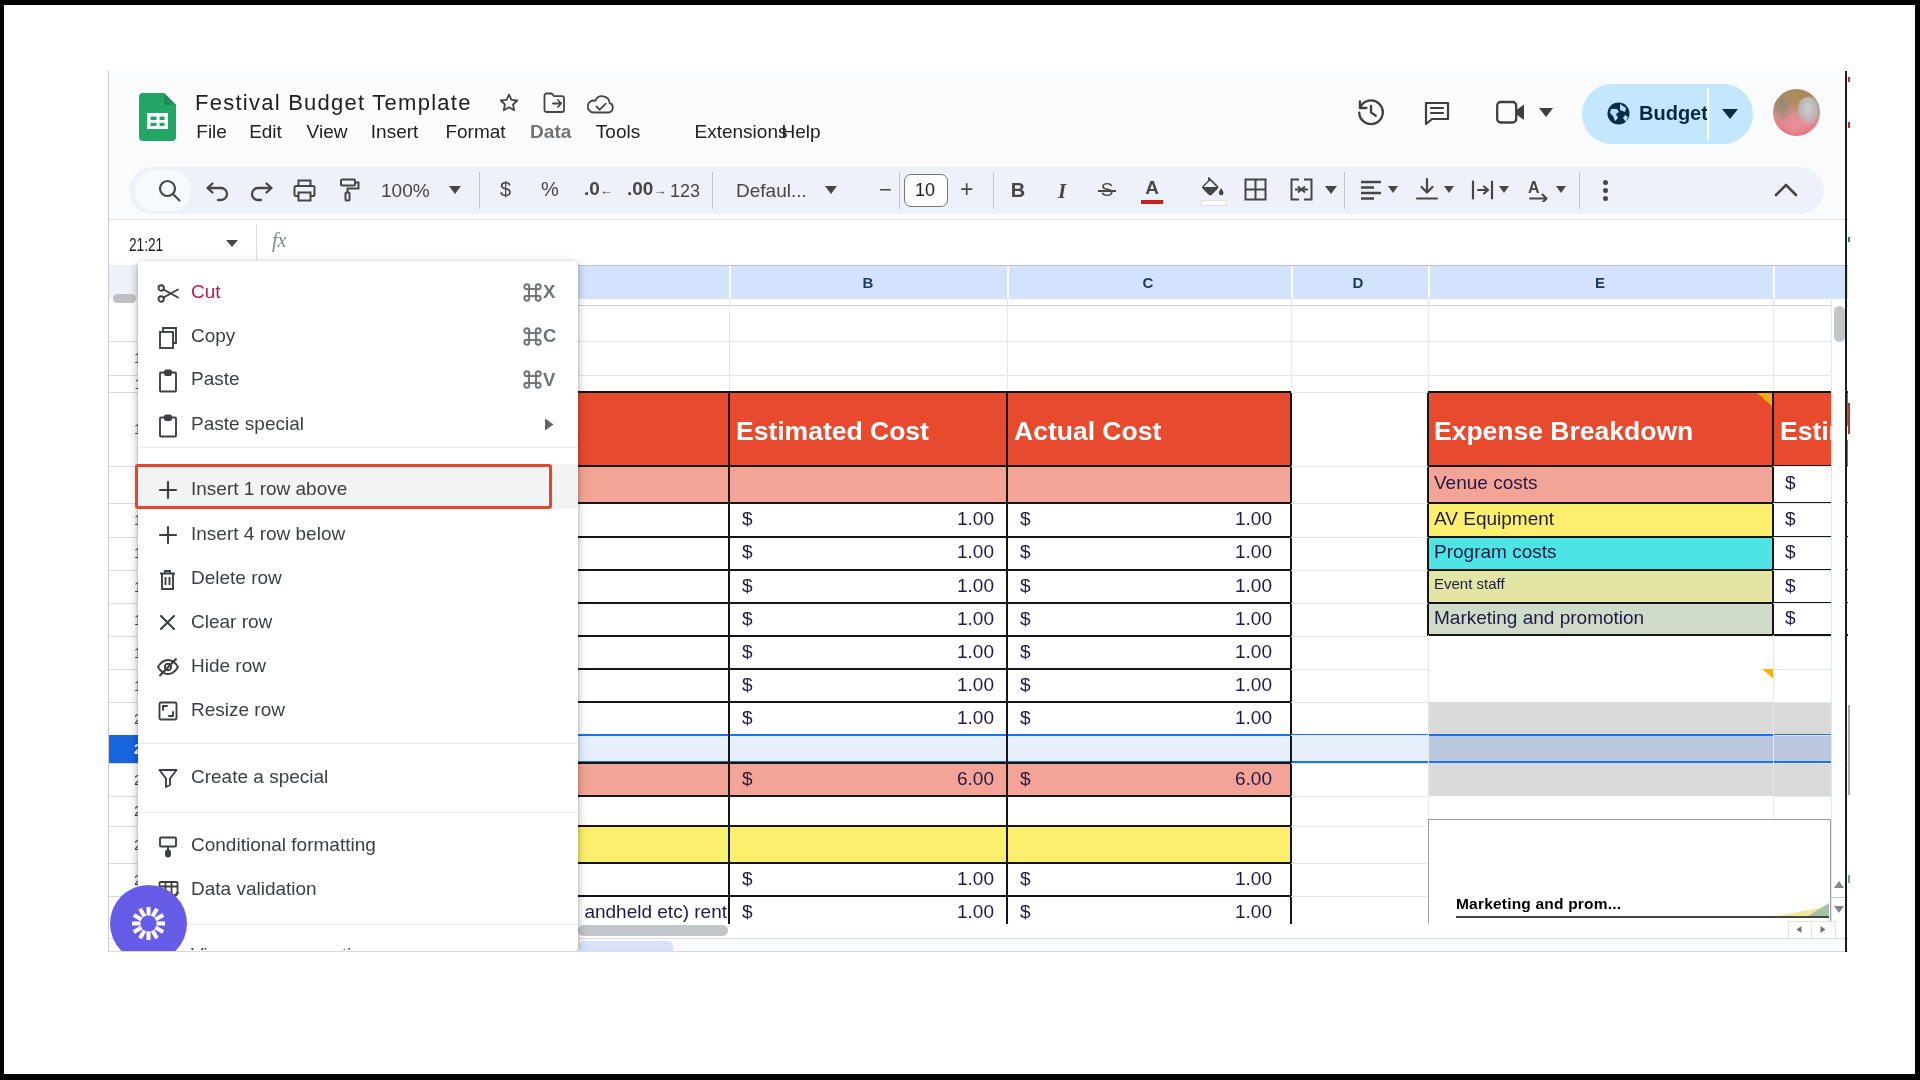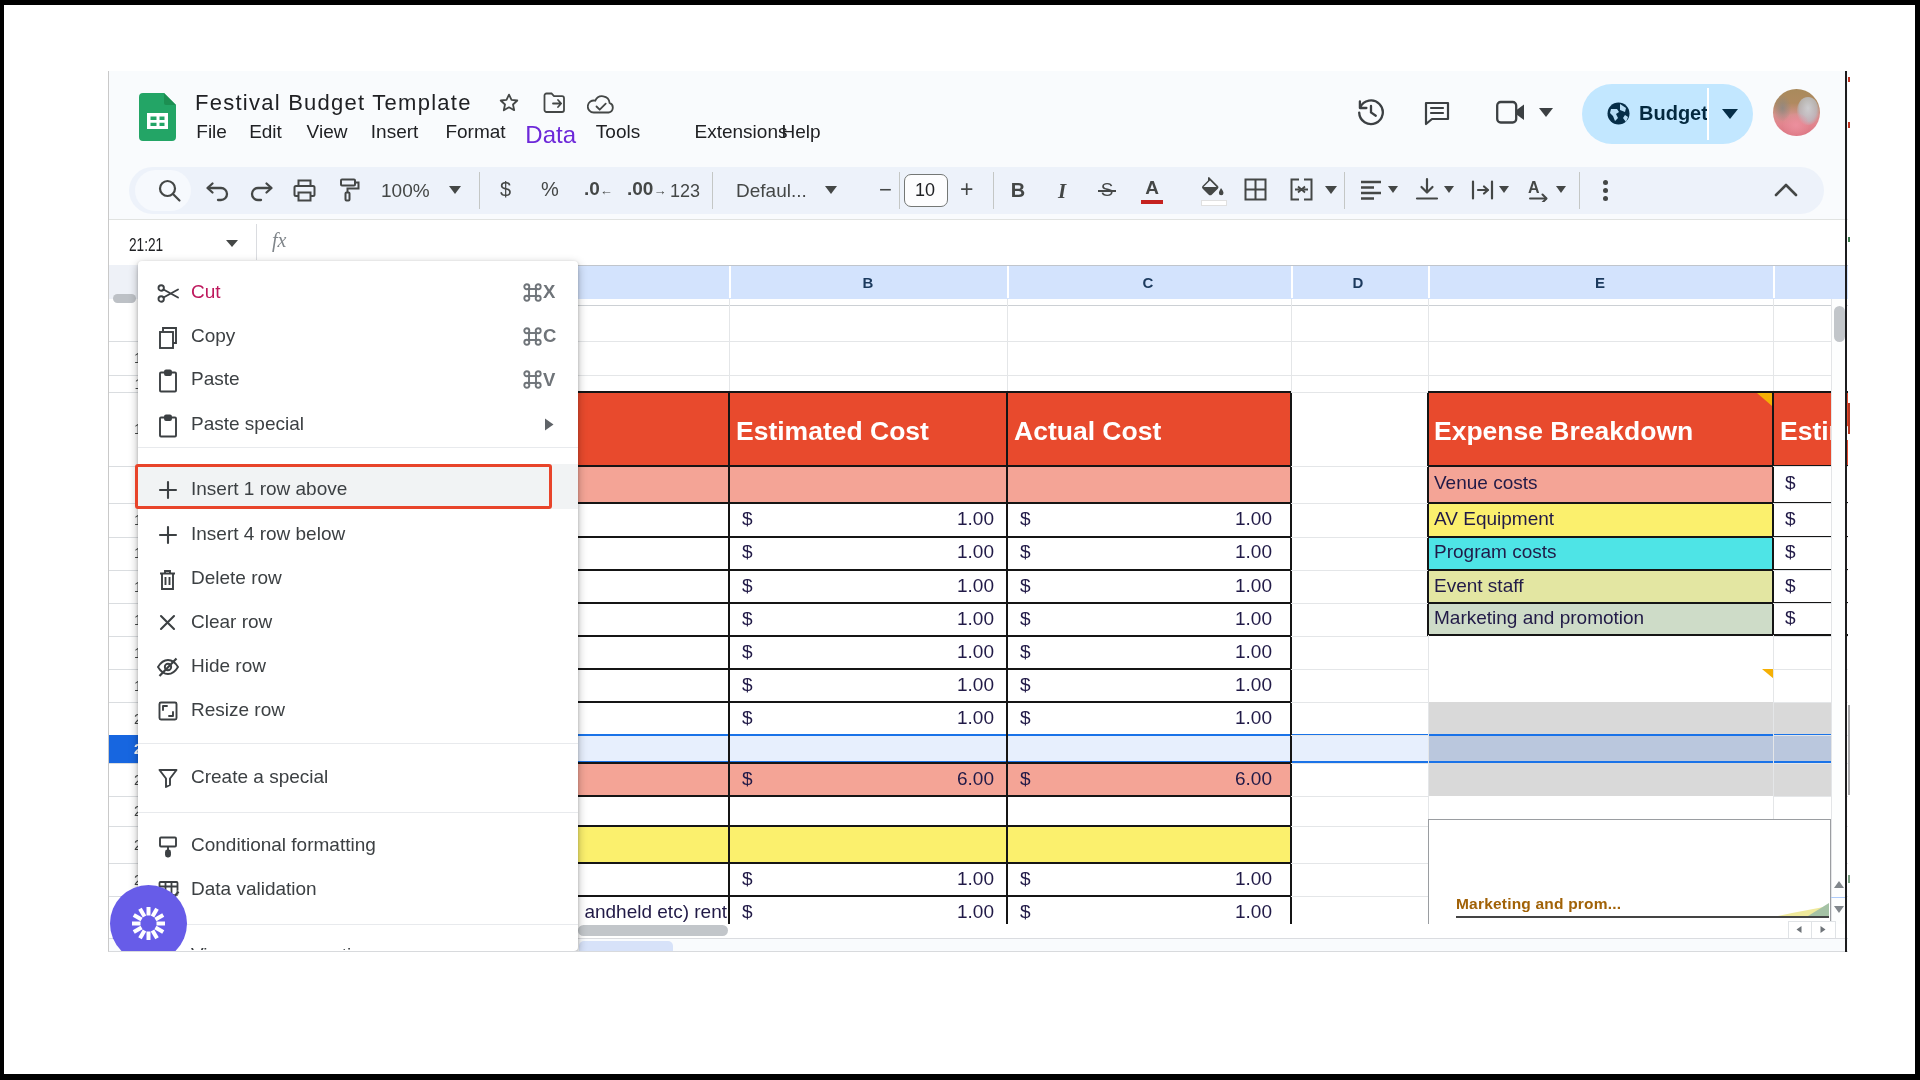--- a/index.html
+++ b/index.html
@@ -27,21 +27,21 @@
       </svg>
 <svg class="abs" style="left:478px;top:24px" width="28" height="20" viewBox="0 0 28 20" fill="none" stroke="#444746" stroke-width="1.8">
         <path d="M7 17.5 a6 6 0 1 1 1.3-11.8 a7.5 7.5 0 0 1 14.3 2.2 a5 5 0 0 1 -1 9.6 Z"></path>
         <path d="M9.5 11.5l3.2 3.2 6-6" stroke-linecap="round" stroke-linejoin="round"></path>
       </svg>
 <div class="abs" style="left:102.6px;top:50px;font-size:19px;color:#202124;font-weight:400;white-space:nowrap;transform:translateX(-50%);">File</div>
 <div class="abs" style="left:156.5px;top:50px;font-size:19px;color:#202124;font-weight:400;white-space:nowrap;transform:translateX(-50%);">Edit</div>
 <div class="abs" style="left:218px;top:50px;font-size:19px;color:#202124;font-weight:400;white-space:nowrap;transform:translateX(-50%);">View</div>
 <div class="abs" style="left:285.6px;top:50px;font-size:19px;color:#202124;font-weight:400;white-space:nowrap;transform:translateX(-50%);">Insert</div>
 <div class="abs" style="left:366.5px;top:50px;font-size:19px;color:#202124;font-weight:400;white-space:nowrap;transform:translateX(-50%);">Format</div>
-<div class="abs" style="left:441.7px;top:50px;font-size:24px;color:#6d28d9;font-weight:400;white-space:nowrap;transform:translateX(-50%);">Data</div>
+<div class="abs" style="left:441.7px;top:50px;font-size:19px;color:#737373;font-weight:700;white-space:nowrap;transform:translateX(-50%);">Data</div>
 <div class="abs" style="left:509px;top:50px;font-size:19px;color:#202124;font-weight:400;white-space:nowrap;transform:translateX(-50%);">Tools</div>
 <div class="abs" style="left:588px;top:50px;font-size:19px;color:#202124;font-weight:400;white-space:nowrap;transform:translateX(-50%);margin-left:44px;">Extensions</div>
 <div class="abs" style="left:692px;top:50px;font-size:19px;color:#202124;font-weight:400;white-space:nowrap;transform:translateX(-50%);">Help</div>
 <svg class="abs" style="left:1246px;top:26px" width="30" height="30" viewBox="0 0 30 30" fill="none" stroke="#3c4043" stroke-width="2.3">
         <path d="M5.2 10.5 A11.8 11.8 0 1 1 4.2 15.6" stroke-linecap="round"></path>
         <path d="M4.9 4.5 V11 h6.5" stroke-linecap="round" stroke-linejoin="round"></path>
         <path d="M16 9 V15.5 l4.8 3.2" stroke-linecap="round"></path>
       </svg>
 <svg class="abs" style="left:1313px;top:26px" width="30" height="30" viewBox="0 0 30 30" fill="none" stroke="#3c4043" stroke-width="2.2">
         <path d="M4 6 h22 v16 h-16 l-6 5 Z" stroke-linejoin="round"></path>
@@ -230,21 +230,21 @@
 <div class="abs" style="left:1319px;top:394.5px;width:345px;height:37.5px;background:#f4a496;"></div>
 <div class="abs" style="left:1325px;top:401.47px;font-size:19px;color:#211a47;font-weight:400;white-space:nowrap;">Venue costs</div>
 <div class="abs" style="left:1676px;top:401.47px;font-size:19px;color:#211a47;font-weight:400;white-space:nowrap;">$</div>
 <div class="abs" style="left:1319px;top:432px;width:345px;height:33.5px;background:#fbf06d;"></div>
 <div class="abs" style="left:1325px;top:436.97px;font-size:19px;color:#211a47;font-weight:400;white-space:nowrap;">AV Equipment</div>
 <div class="abs" style="left:1676px;top:436.97px;font-size:19px;color:#211a47;font-weight:400;white-space:nowrap;">$</div>
 <div class="abs" style="left:1319px;top:465.5px;width:345px;height:33.5px;background:#4ee4e6;"></div>
 <div class="abs" style="left:1325px;top:470.47px;font-size:19px;color:#211a47;font-weight:400;white-space:nowrap;">Program costs</div>
 <div class="abs" style="left:1676px;top:470.47px;font-size:19px;color:#211a47;font-weight:400;white-space:nowrap;">$</div>
 <div class="abs" style="left:1319px;top:499px;width:345px;height:33px;background:#e3e6a2;"></div>
-<div class="abs" style="left:1325px;top:503.72px;font-size:19px;color:#211a47;font-weight:400;white-space:nowrap;">Event staff</div>
+<div class="abs" style="left:1325px;top:503.72px;font-size:15px;color:#211a47;font-weight:400;white-space:nowrap;">Event staff</div>
 <div class="abs" style="left:1676px;top:503.72px;font-size:19px;color:#211a47;font-weight:400;white-space:nowrap;">$</div>
 <div class="abs" style="left:1319px;top:532px;width:345px;height:32px;background:#cedcc8;"></div>
 <div class="abs" style="left:1325px;top:536.22px;font-size:19px;color:#211a47;font-weight:400;white-space:nowrap;">Marketing and promotion</div>
 <div class="abs" style="left:1676px;top:536.22px;font-size:19px;color:#211a47;font-weight:400;white-space:nowrap;">$</div>
 <div class="abs" style="left:633px;top:436.97px;font-size:19px;color:#211a47;font-weight:400;white-space:nowrap;">$</div>
 <div class="abs" style="left:633px;top:436.97px;font-size:19px;color:#211a47;font-weight:400;white-space:nowrap;width:252px;text-align:right;overflow:hidden;">1.00</div>
 <div class="abs" style="left:911px;top:436.97px;font-size:19px;color:#211a47;font-weight:400;white-space:nowrap;">$</div>
 <div class="abs" style="left:911px;top:436.97px;font-size:19px;color:#211a47;font-weight:400;white-space:nowrap;width:252px;text-align:right;overflow:hidden;">1.00</div>
 <div class="abs" style="left:633px;top:470.47px;font-size:19px;color:#211a47;font-weight:400;white-space:nowrap;">$</div>
 <div class="abs" style="left:633px;top:470.47px;font-size:19px;color:#211a47;font-weight:400;white-space:nowrap;width:252px;text-align:right;overflow:hidden;">1.00</div>
@@ -344,21 +344,21 @@
 <div class="abs" style="left:1664px;top:692px;width:75px;height:1px;background:#e4e6e8;"></div>
 <div class="abs" style="left:1182px;top:725px;width:137px;height:1px;background:#e4e6e8;"></div>
 <div class="abs" style="left:1664px;top:725px;width:75px;height:1px;background:#e4e6e8;"></div>
 <div class="abs" style="left:1182px;top:755px;width:137px;height:1px;background:#e4e6e8;"></div>
 <div class="abs" style="left:1664px;top:755px;width:75px;height:1px;background:#e4e6e8;"></div>
 <div class="abs" style="left:1182px;top:792px;width:137px;height:1px;background:#e4e6e8;"></div>
 <div class="abs" style="left:1664px;top:792px;width:75px;height:1px;background:#e4e6e8;"></div>
 <div class="abs" style="left:1182px;top:825px;width:137px;height:1px;background:#e4e6e8;"></div>
 <div class="abs" style="left:1664px;top:825px;width:75px;height:1px;background:#e4e6e8;"></div>
 <div class="abs" style="left:1319px;top:748px;width:401px;height:140px;background:#fff;border:1.5px solid #9a9da1;"></div>
-<div class="abs" style="left:1347px;top:824.39px;font-size:15.5px;color:#a16207;font-weight:700;white-space:nowrap;letter-spacing:.2px;">Marketing and prom...</div>
+<div class="abs" style="left:1347px;top:824.39px;font-size:15.5px;color:#000000;font-weight:700;white-space:nowrap;letter-spacing:.2px;">Marketing and prom...</div>
 <div class="abs" style="left:1347px;top:845px;width:373px;height:1.5px;background:#444;"></div>
 <svg class="abs" style="left:1669px;top:831px" width="51" height="14" viewBox="0 0 51 14">
         <path d="M0 14 L51 14 L51 4 L14 11 Z" fill="#efe99b"></path>
         <path d="M30 14 L51 14 L51 1 Z" fill="#a5c2a5"></path>
       </svg>
 <div class="abs" style="left:1722px;top:228px;width:15px;height:625px;background:#fdfefe;border-left:1px solid #e3e5e7;"></div>
 <div class="abs" style="left:1725px;top:235px;width:11px;height:36px;background:#c2c6ca;border-radius:5.5px;"></div>
 <svg class="abs" style="left:1723px;top:808px" width="14" height="12" viewBox="0 0 14 12">
         <path d="M7 2 L12 9 H2 Z" fill="#80868b"></path>
       </svg>

